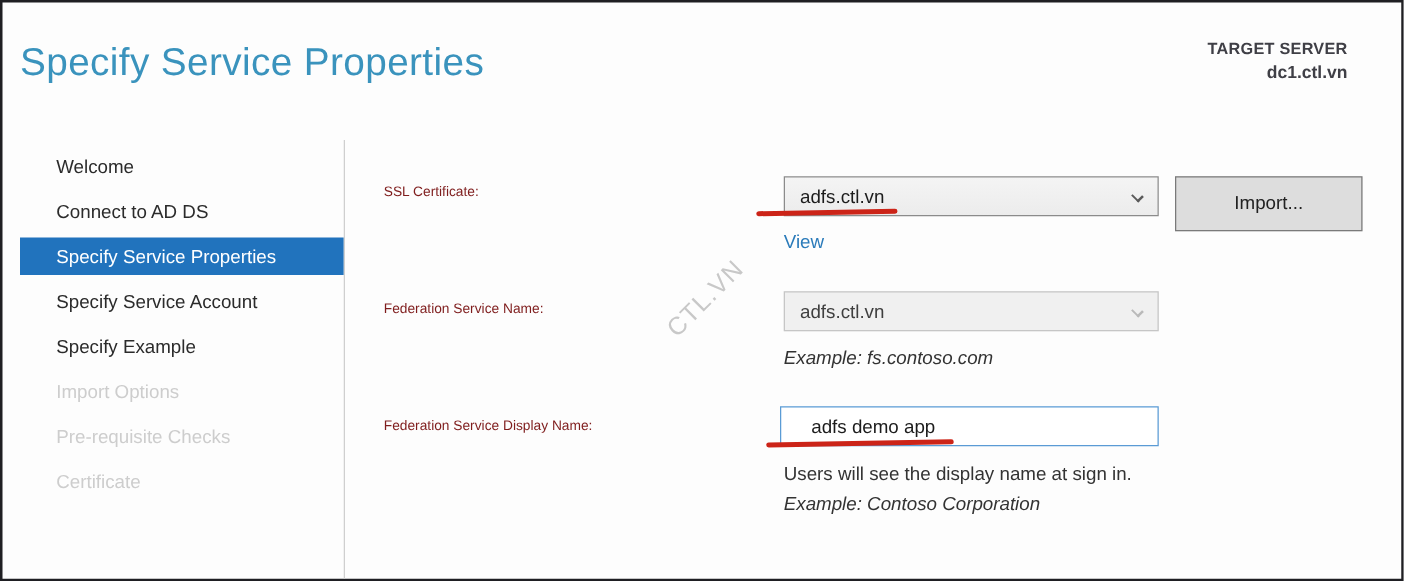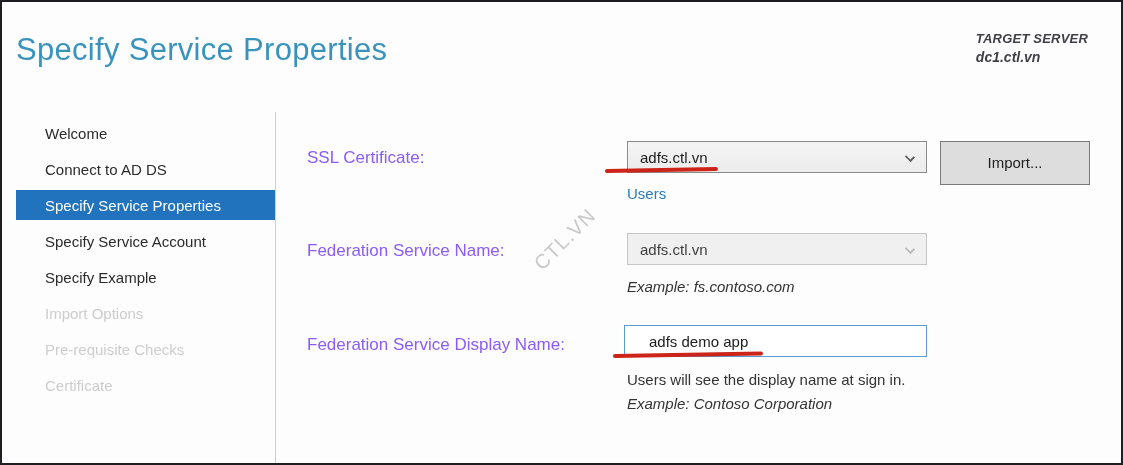--- a/index.html
+++ b/index.html
@@ -20,24 +20,24 @@
     position: absolute;
     left: 14px;
     top: 30px;
     font-size: 31px;
     font-weight: 300;
     letter-spacing: 0.3px;
     color: #3a93bd;
   }
   .target-server {
     position: absolute;
-    right: 33px;
+    right: 43px;
     top: 28px;
+    text-align: right;
     line-height: 1.35;
-    font-style: italic;
   }
   .target-server .ts-label {
     font-size: 13px;
     font-weight: bold;
     color: #3f3f46;
     letter-spacing: 0.2px;
   }
   .target-server .ts-name {
     font-size: 14px;
     font-weight: bold;
@@ -75,22 +75,22 @@
     top: 110px;
     width: 1px;
     height: 355px;
     background: #cfcfcf;
   }
 
   
   .form-label {
     position: absolute;
     left: 305px;
-    font-size: 17px;
-    color: #8b5cf6;
+    font-size: 11px;
+    color: #7f1d1d;
     white-space: nowrap;
   }
   #lbl-ssl  { top: 146px; }
   #lbl-fsn  { top: 239px; }
   #lbl-fsdn { top: 333px; }
 
   .combobox {
     position: absolute;
     left: 625px;
     width: 300px;
@@ -219,21 +219,21 @@
     <div class="sidebar-item disabled">Certificate</div>
   </div>
   <div class="v-divider"></div>
 
   <div class="form-label" id="lbl-ssl">SSL Certificate:</div>
   <div class="combobox" id="combo-ssl">
     <span>adfs.ctl.vn</span>
     <span class="chevron"></span>
   </div>
   <button class="import-button">Import...</button>
-  <a class="view-link">Users</a>
+  <a class="view-link">View</a>
 
   <div class="form-label" id="lbl-fsn">Federation Service Name:</div>
   <div class="combobox" id="combo-fsn">
     <span>adfs.ctl.vn</span>
     <span class="chevron"></span>
   </div>
   <div class="helper-text italic" id="example-fsn">Example: fs.contoso.com</div>
 
   <div class="form-label" id="lbl-fsdn">Federation Service Display Name:</div>
   <input class="display-name-input" type="text" value="adfs demo app" style="">

